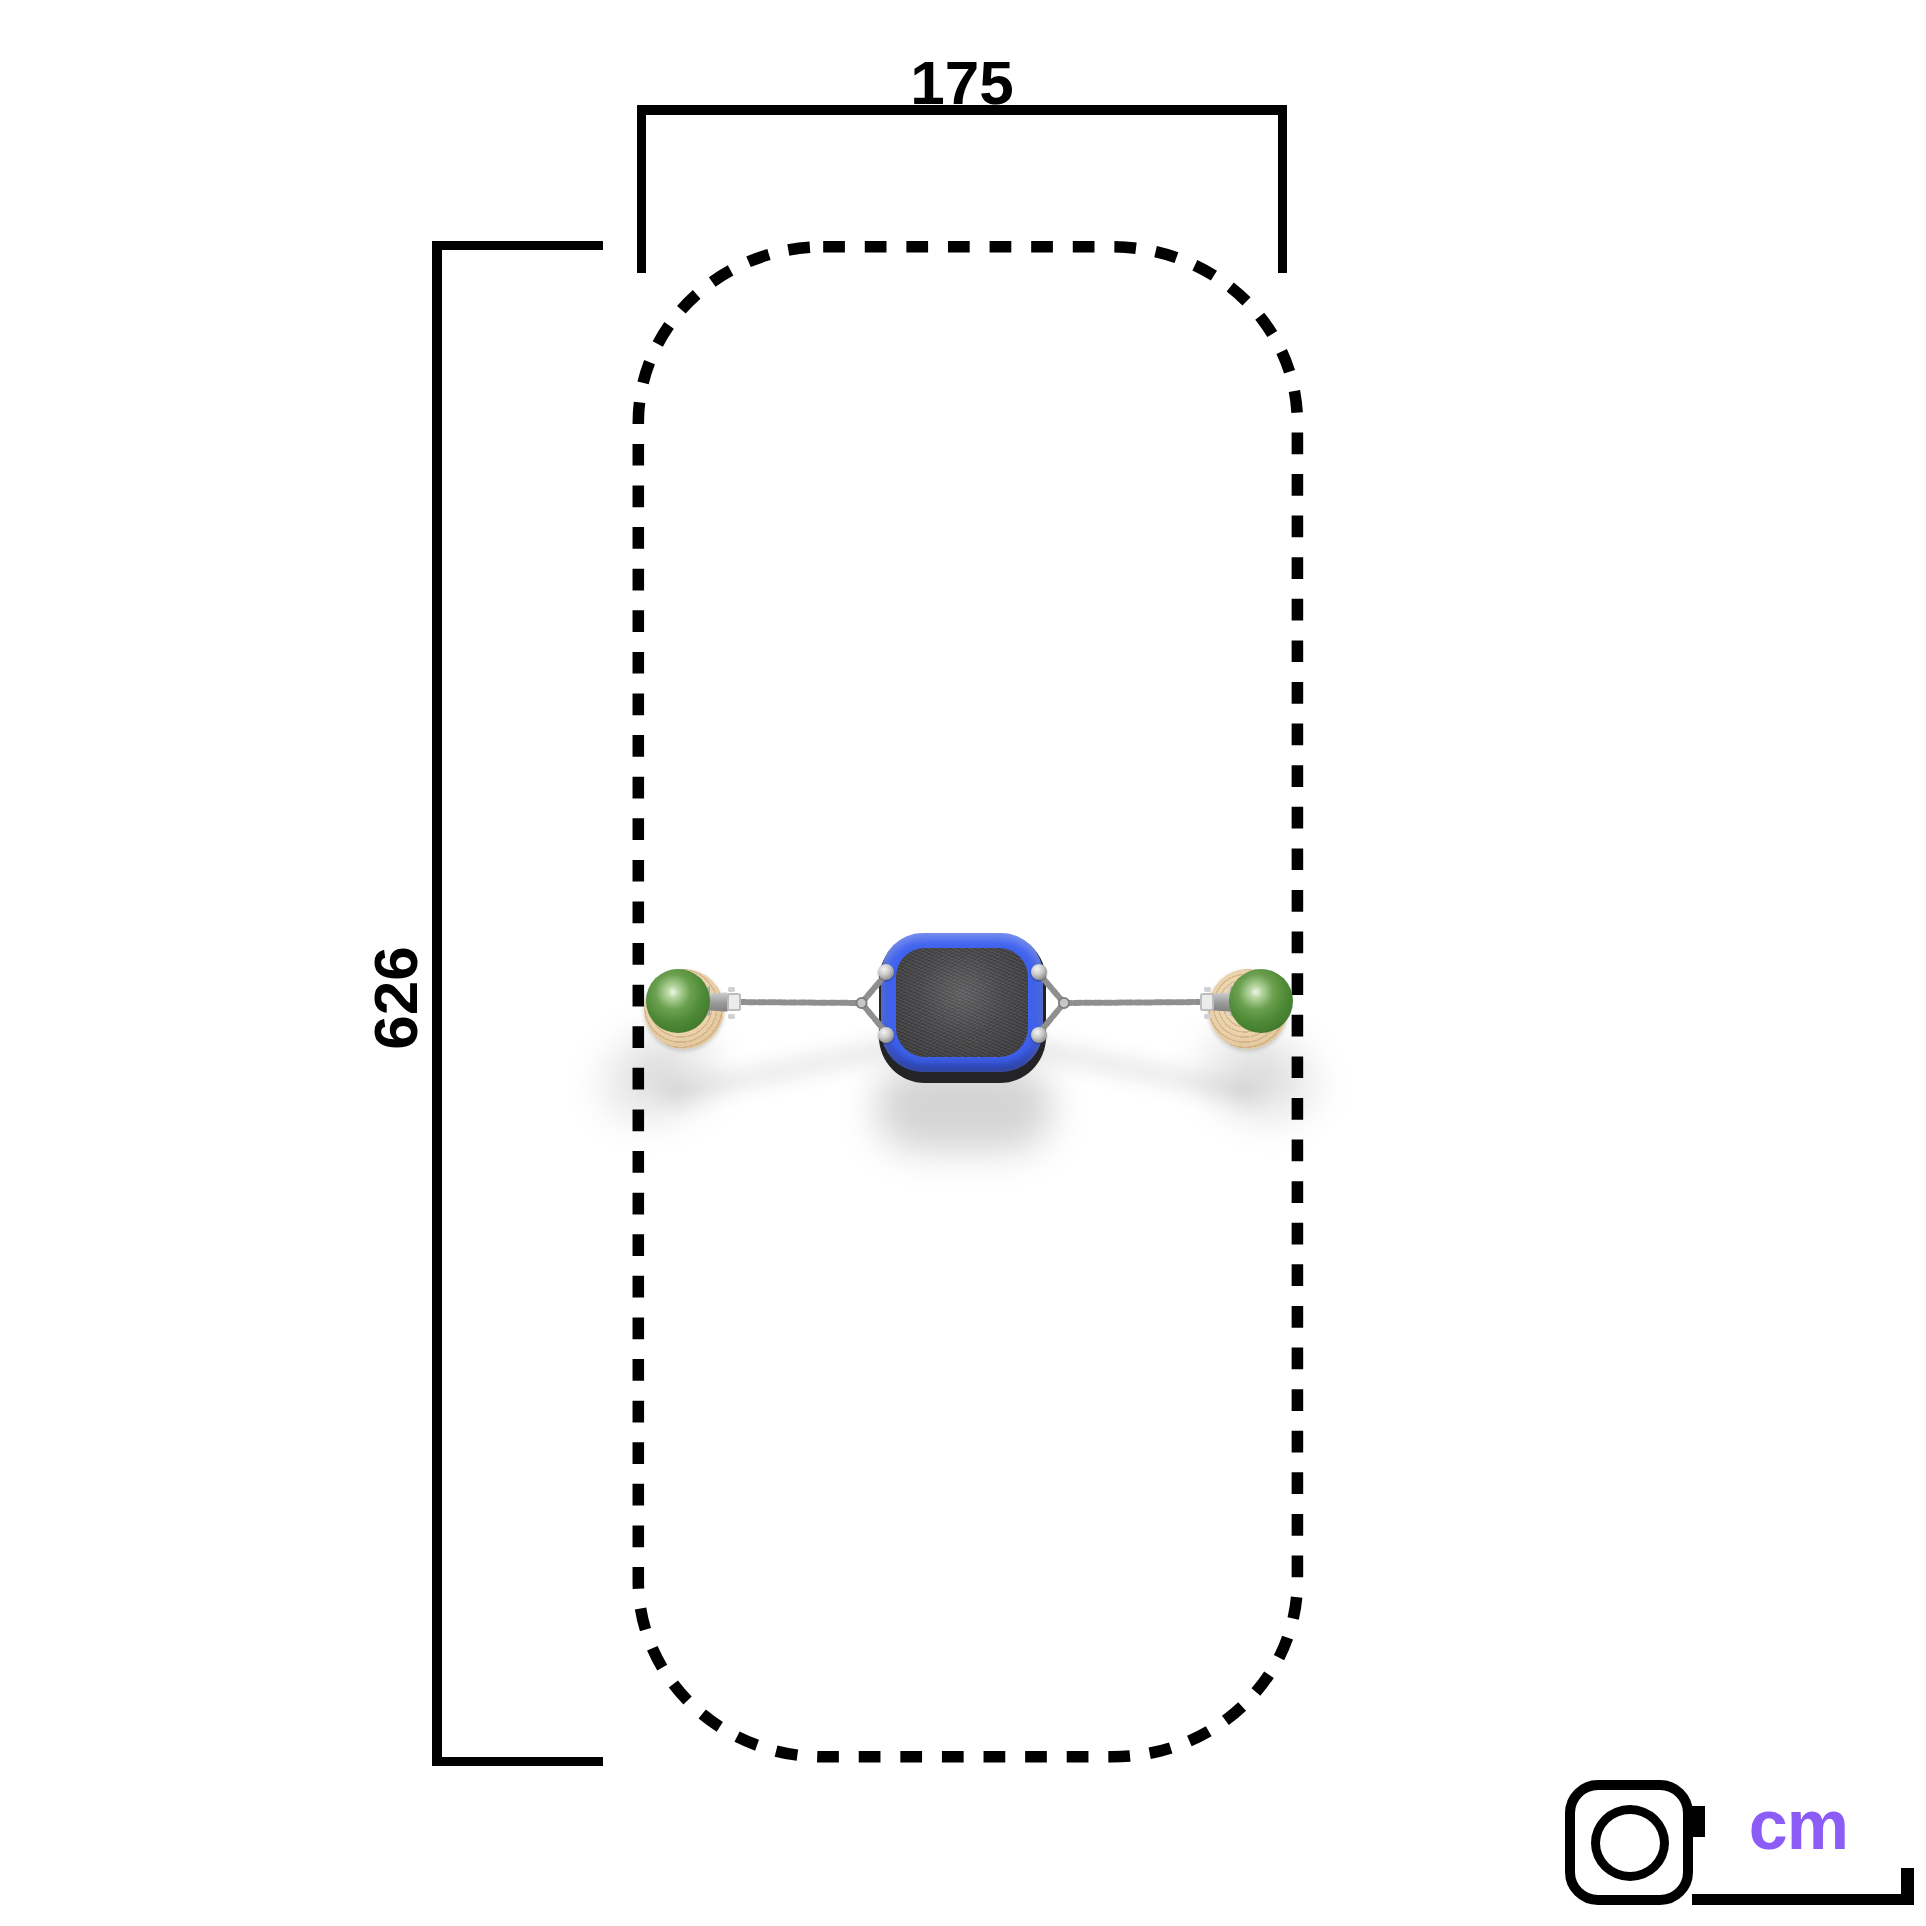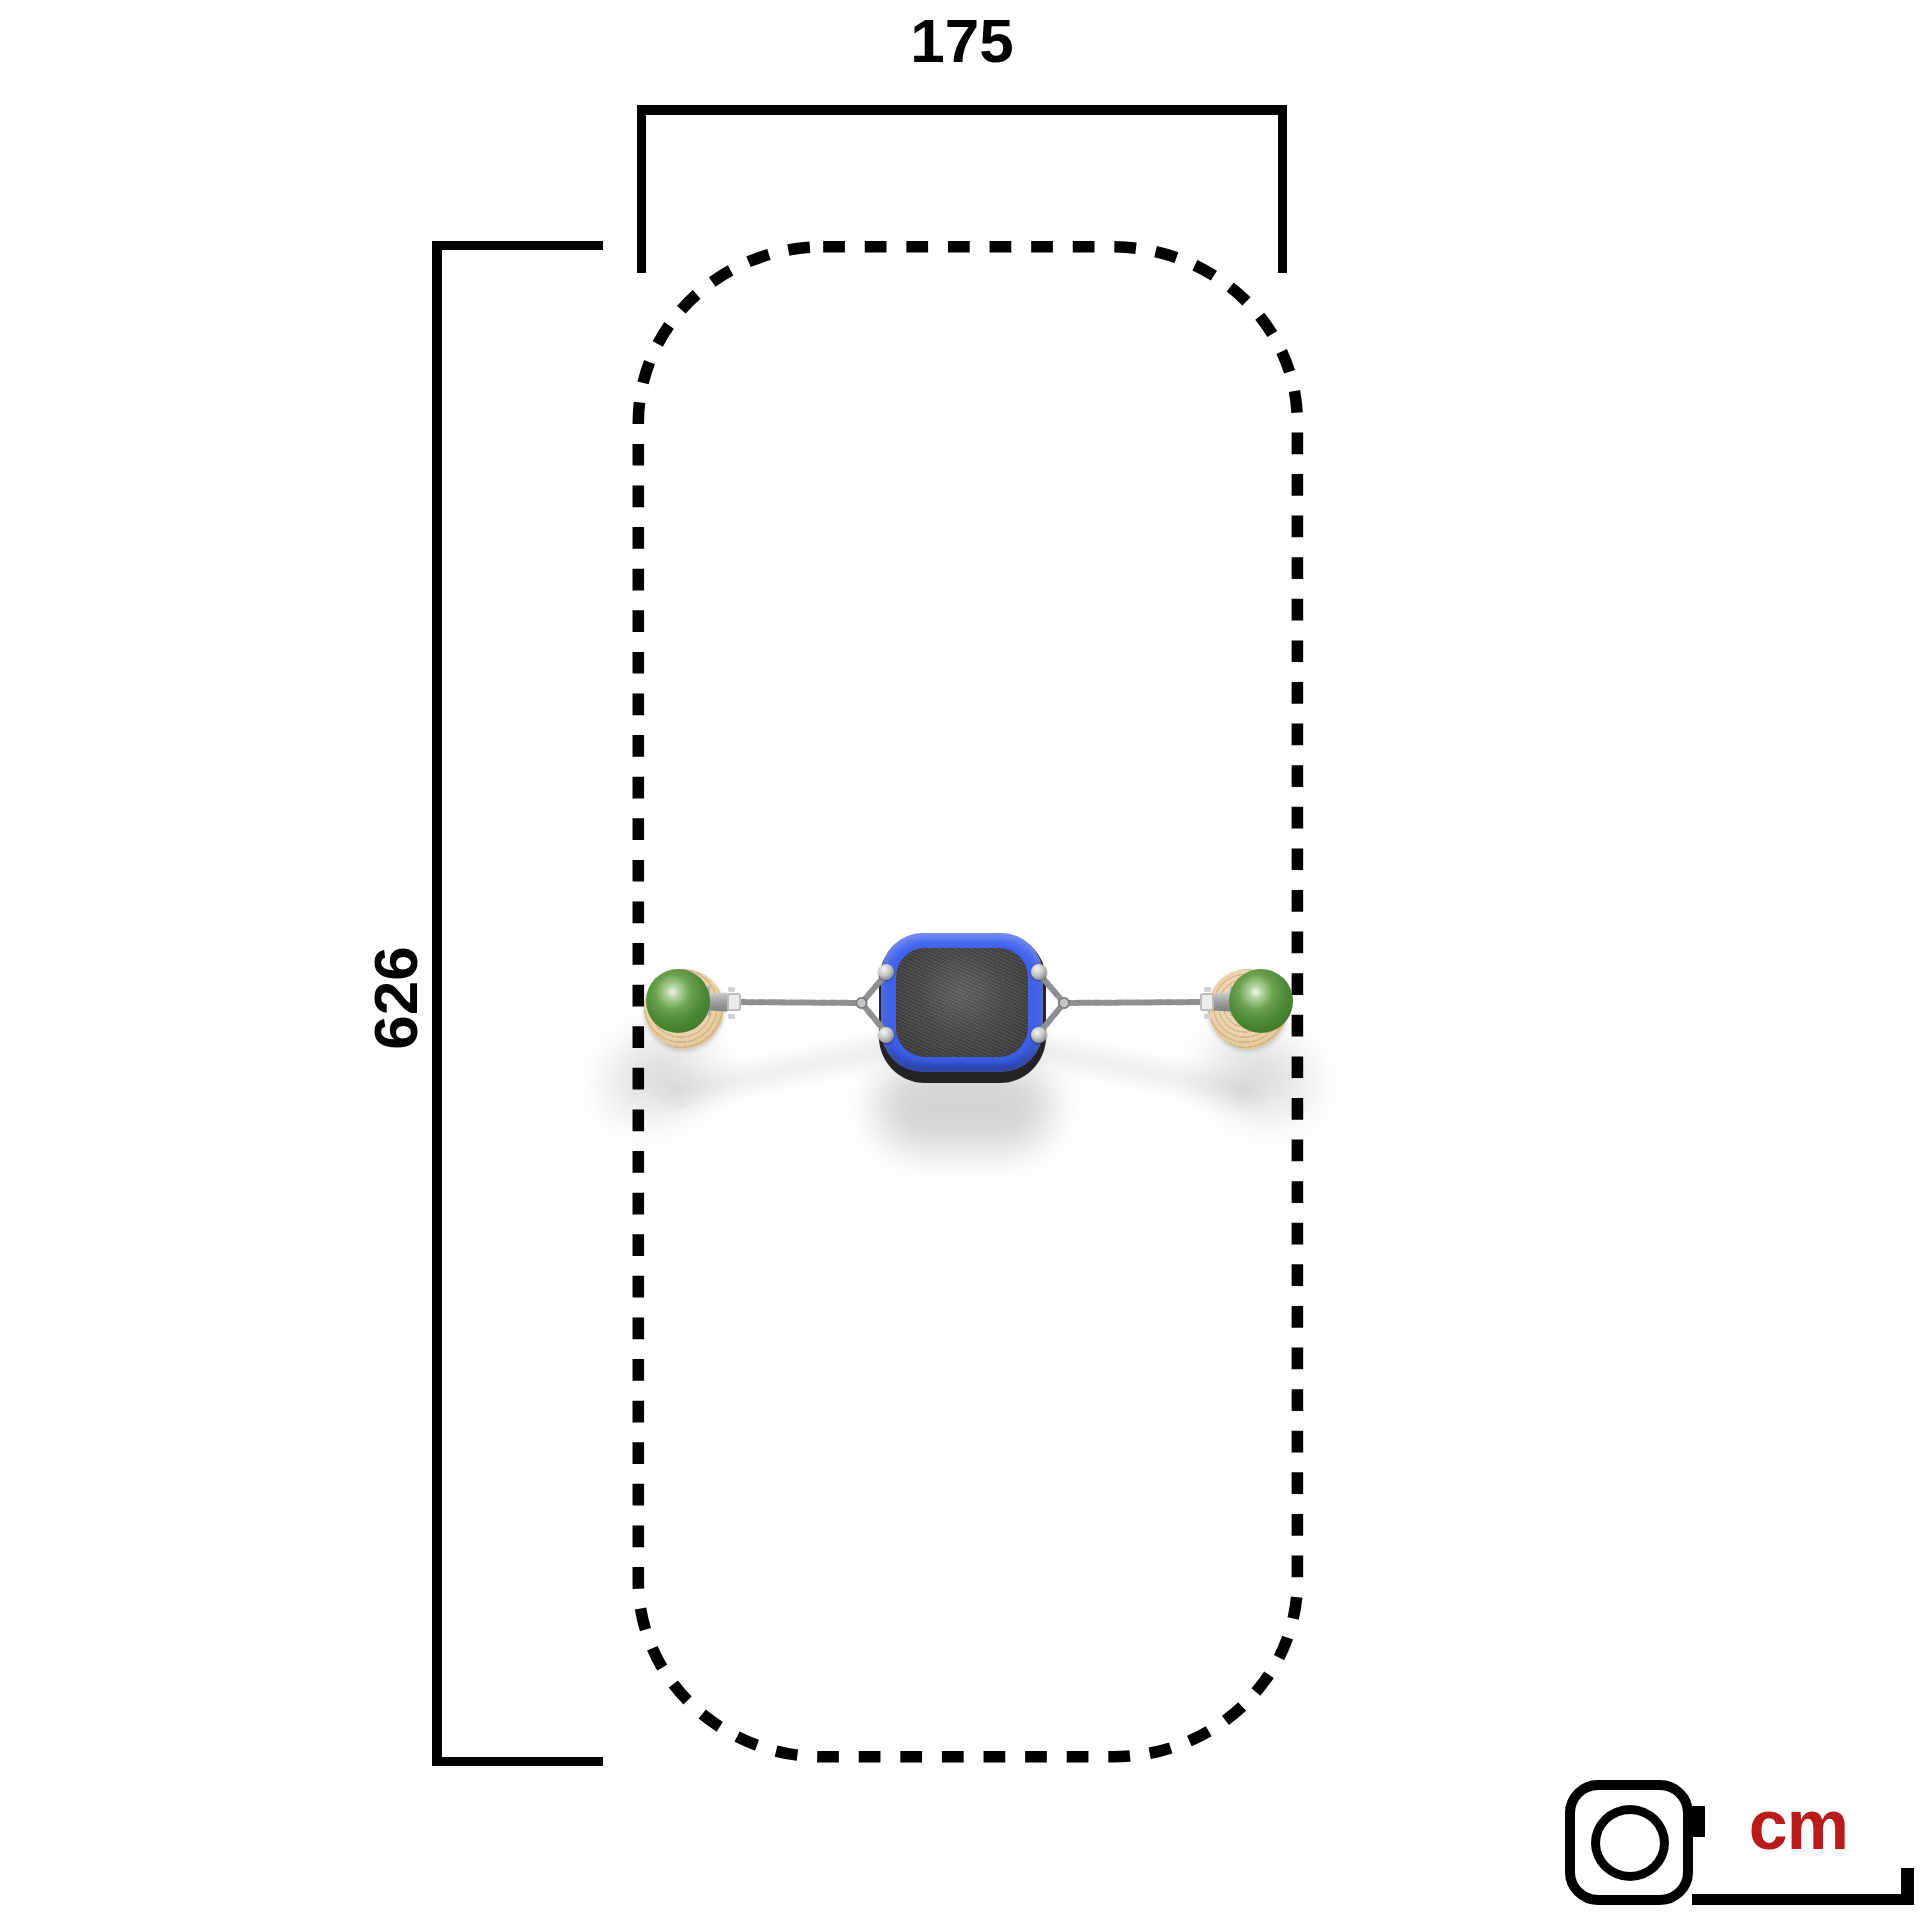--- a/index.html
+++ b/index.html
@@ -8,21 +8,21 @@
     --wood:#e9d0a9;
     --seat-gray:#4a4a4c;
     --line-black:#000000;
     --background:#ffffff;
   }
   html,body{margin:0;padding:0;background:var(--background);}
   #canvas{position:relative;width:1926px;height:1926px;background:var(--background);overflow:hidden;
           font-family:"Liberation Sans", sans-serif;}
   .abs{position:absolute;}
   
-  .dim-label{font-weight:bold;font-size:62px;color:#000;text-align:center;line-height:1;}
+  .dim-label{font-weight:bold;font-size:62px;color:#000;text-align:center;line-height:1;margin-top:42px;}
   
   .bracket-top{left:637px;top:105px;width:650px;height:168px;box-sizing:border-box;
     border-top:10.2px solid #000;border-left:9.7px solid #000;border-right:9.7px solid #000;}
   .label-175{left:637px;top:10.2px;width:650px;}
   
   .bracket-left{left:432px;top:241px;width:171px;height:1525px;box-sizing:border-box;
     border-left:10.2px solid #000;border-top:9.7px solid #000;border-bottom:9.7px solid #000;}
   .label-626{left:396px;top:998px;width:277px;margin-left:-139px;margin-top:-31px;
     transform:rotate(-90deg);}
   
@@ -67,21 +67,21 @@
   .pin{width:7.4px;height:4.6px;background:#d2d2d2;border-radius:1.4px;}
   
   .tape-body{left:1565px;top:1780px;width:128px;height:125px;box-sizing:border-box;
     border:10.2px solid #000;border-radius:33px;background:#fff;}
   .tape-ellipse{left:1591px;top:1805px;width:78px;height:76px;box-sizing:border-box;
     border:9.2px solid #000;border-radius:50%;background:#fff;}
   .tape-exit{left:1691px;top:1806px;width:14px;height:31px;background:#000;}
   .tape-band{left:1692px;top:1894px;width:222px;height:11px;background:#000;}
   .tape-hook{left:1901px;top:1868px;width:13px;height:37px;background:#000;}
   .cm-label{left:1729px;top:1790px;width:139px;font-size:70px;font-weight:800;
-    letter-spacing:-0.9px;color:#b91c1c;text-align:center;line-height:1;}
+    letter-spacing:-0.9px;color:#8b5cf6;text-align:center;line-height:1;}
 </style>
 </head>
 <body>
 
 <div id="canvas">
 
   <div class="abs shadow sh-ball-l"></div>
   <div class="abs shadow sh-ball-r"></div>
   <div class="abs sh-seat"></div>
   <div class="abs sh-chain-l"></div>

